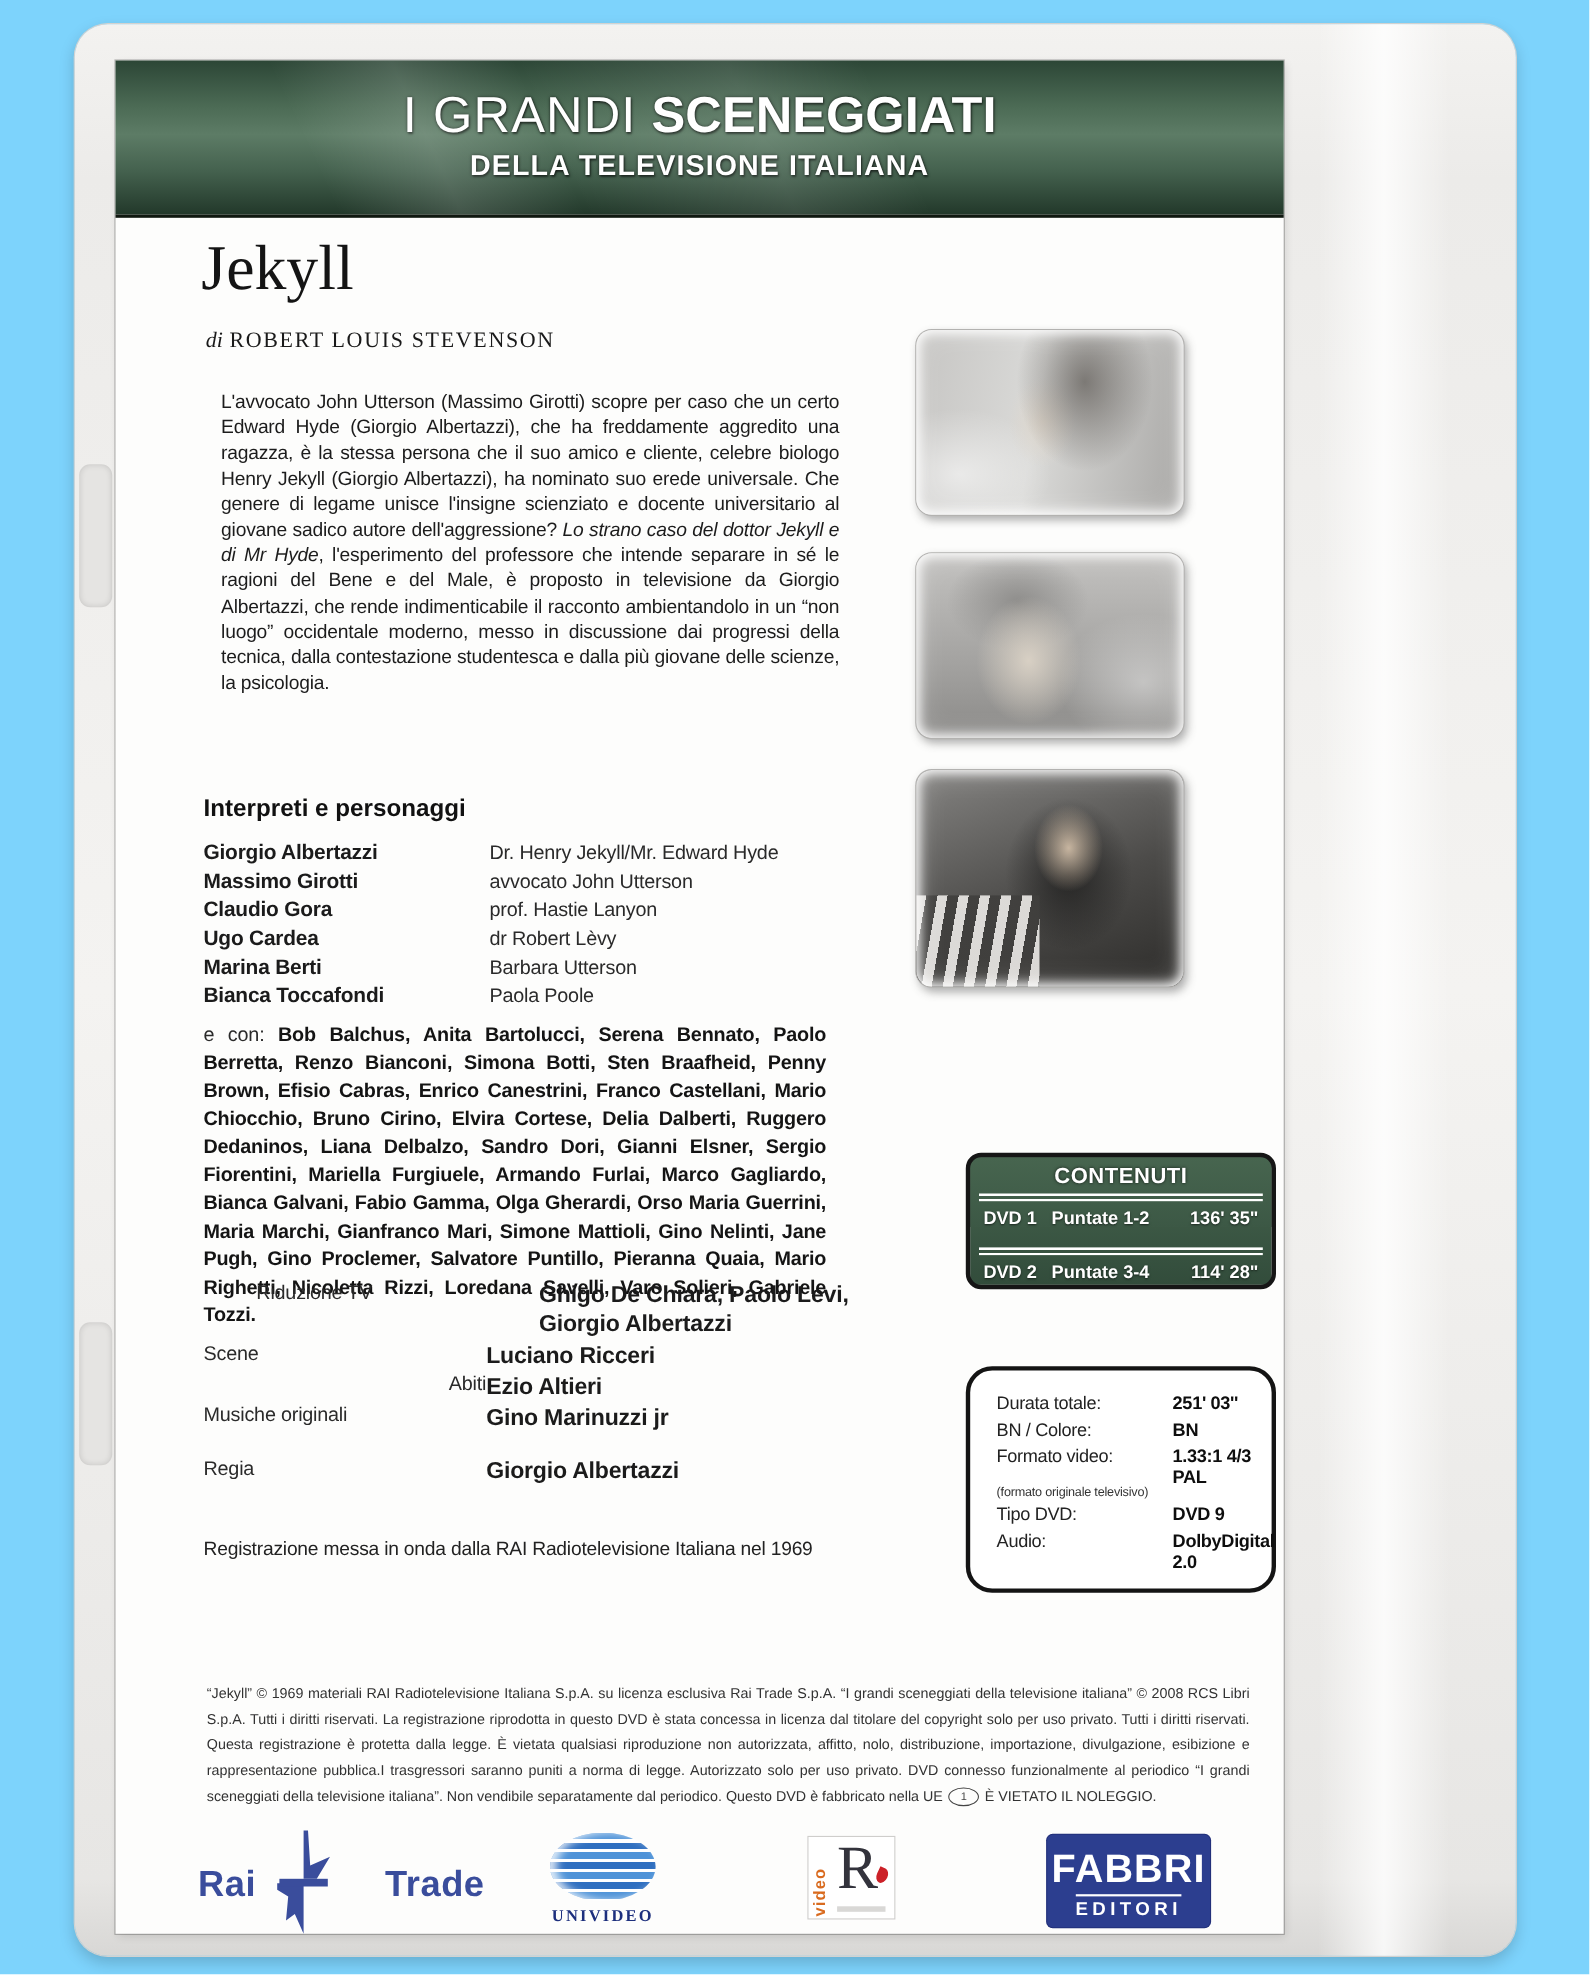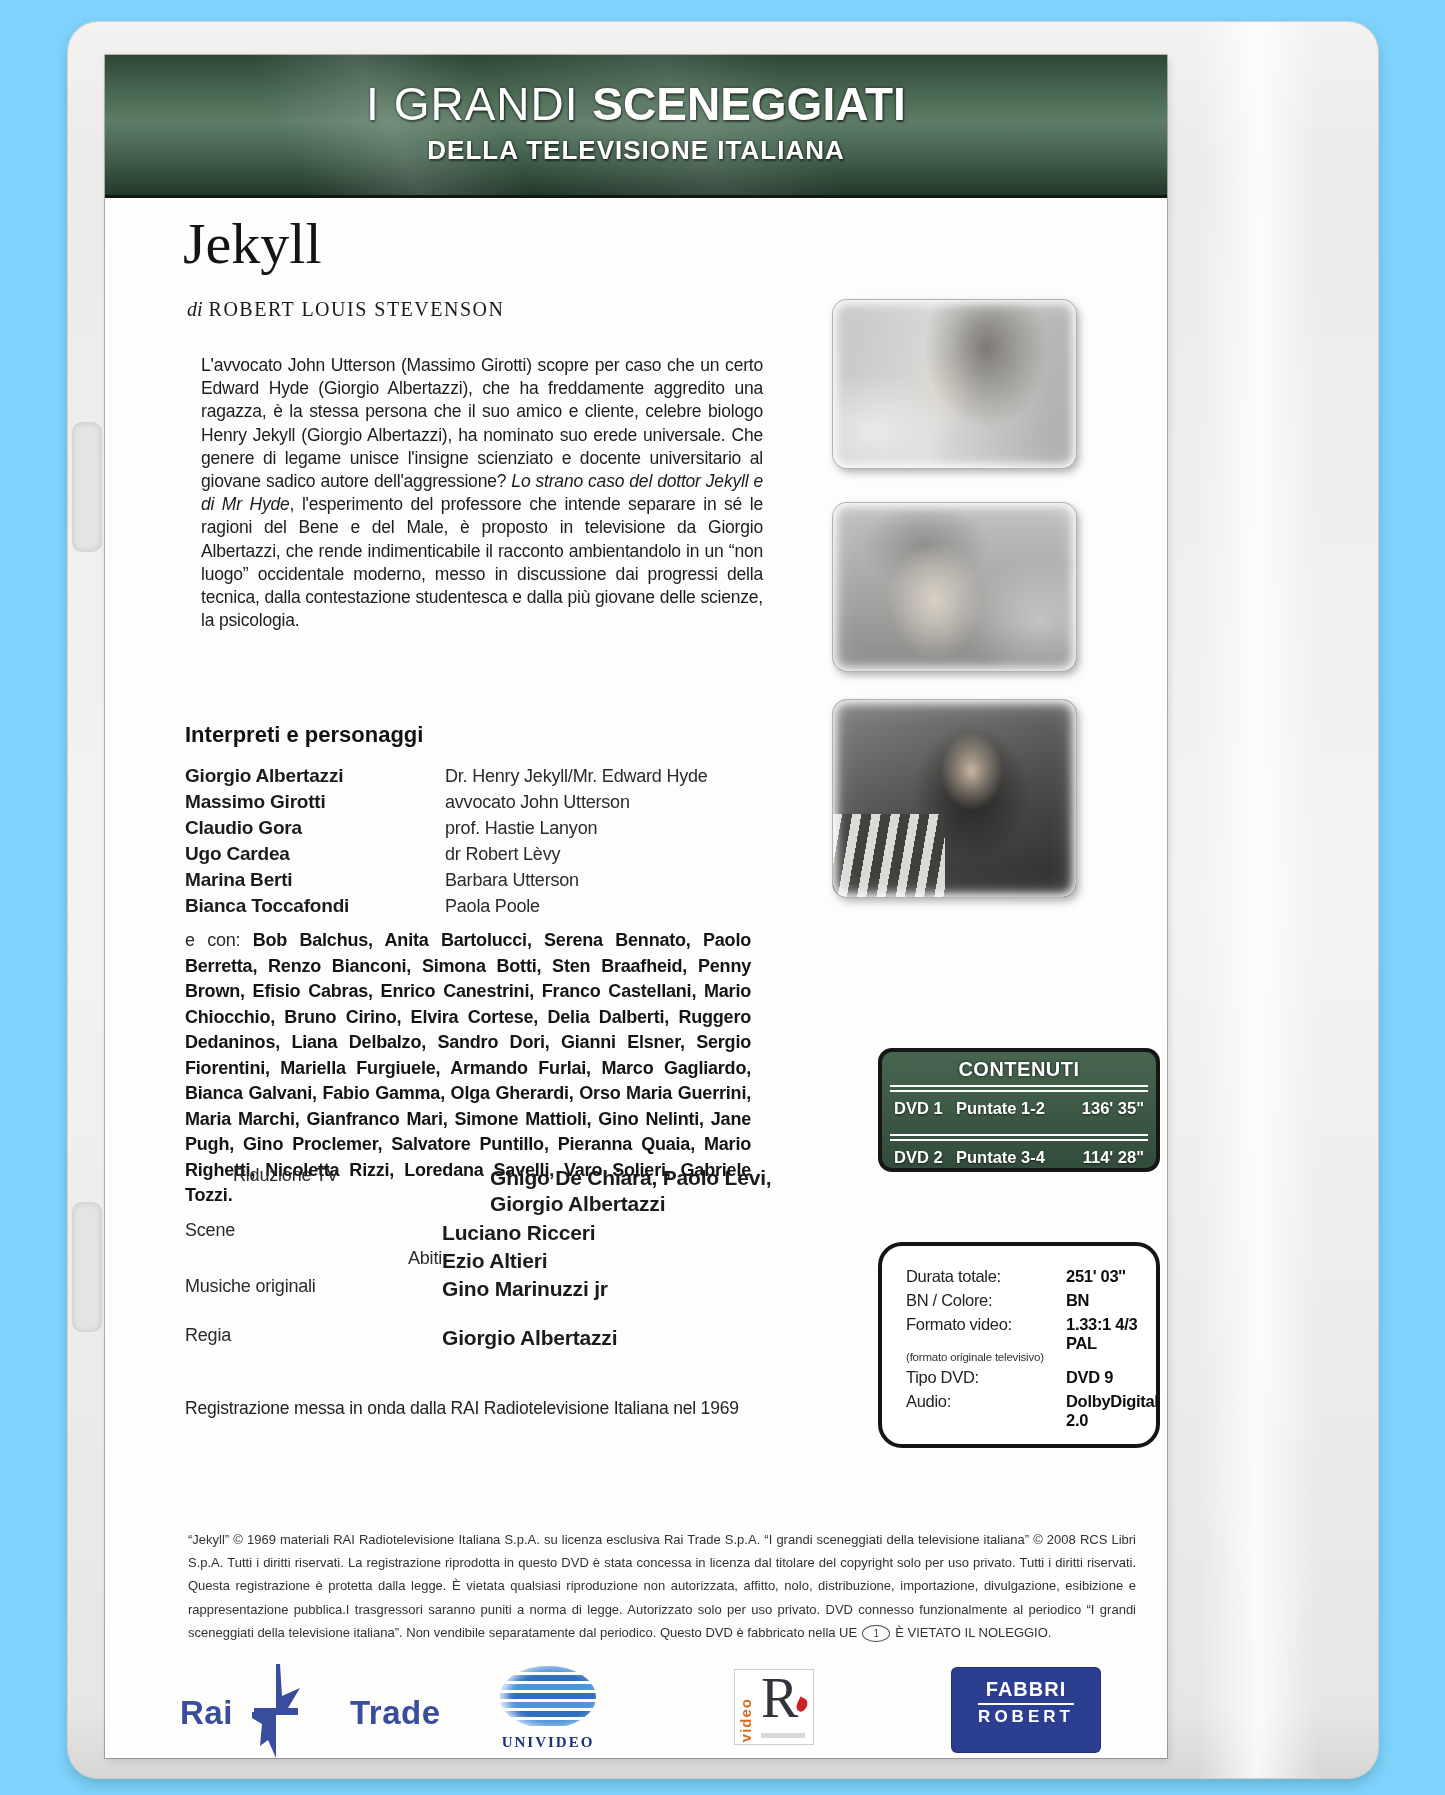--- a/index.html
+++ b/index.html
@@ -114,21 +114,21 @@
      box-shadow:0 0 0 1px #cfcecc;}
   .videor .vword{position:absolute;left:2px;bottom:2px;writing-mode:vertical-rl;transform:rotate(180deg);
      font-size:15px;font-weight:bold;color:#d96b1f;letter-spacing:1px;}
   .videor .r{position:absolute;left:26px;top:-4px;font-family:"Liberation Serif",serif;font-size:56px;
      color:#33333c;}
   .videor .r-accent{position:absolute;left:62px;top:28px;width:10px;height:14px;background:#cc2128;
      border-radius:0 100% 100% 100%;transform:rotate(25deg);}
   .videor .r-sub{position:absolute;left:26px;bottom:6px;width:44px;height:5px;background:#d9d8d6;}
   .fabbri{position:absolute;left:952px;top:1668px;width:148px;height:84px;background:#2c3e8f;border-radius:5px;
      color:#fff;text-align:center;box-shadow:0 0 0 1px #22307a;}
-  .fabbri .f1{margin-top:10px;font-size:20px;font-weight:bold;letter-spacing:1px;}
+  .fabbri .f1{margin-top:10px;font-size:36px;font-weight:bold;letter-spacing:1px;}
   .fabbri .f2{margin-top:2px;font-size:17px;font-weight:bold;letter-spacing:4px;border-top:2px solid #fff;
      display:inline-block;padding-top:2px;}
 </style>
 </head>
 <body>
 
 <div class="stage">
   <div class="case">
     <div class="clip clip1"></div>
     <div class="clip clip2"></div>
@@ -276,15 +276,15 @@
 
   <div class="videor">
     <span class="vword">video</span>
     <span class="r">R</span>
     <span class="r-accent"></span>
     <span class="r-sub"></span>
   </div>
 
   <div class="fabbri">
     <div class="f1">FABBRI</div>
-    <div class="f2">ROBERT</div>
+    <div class="f2">EDITORI</div>
   </div>
 </div>
 
 </body></html>

